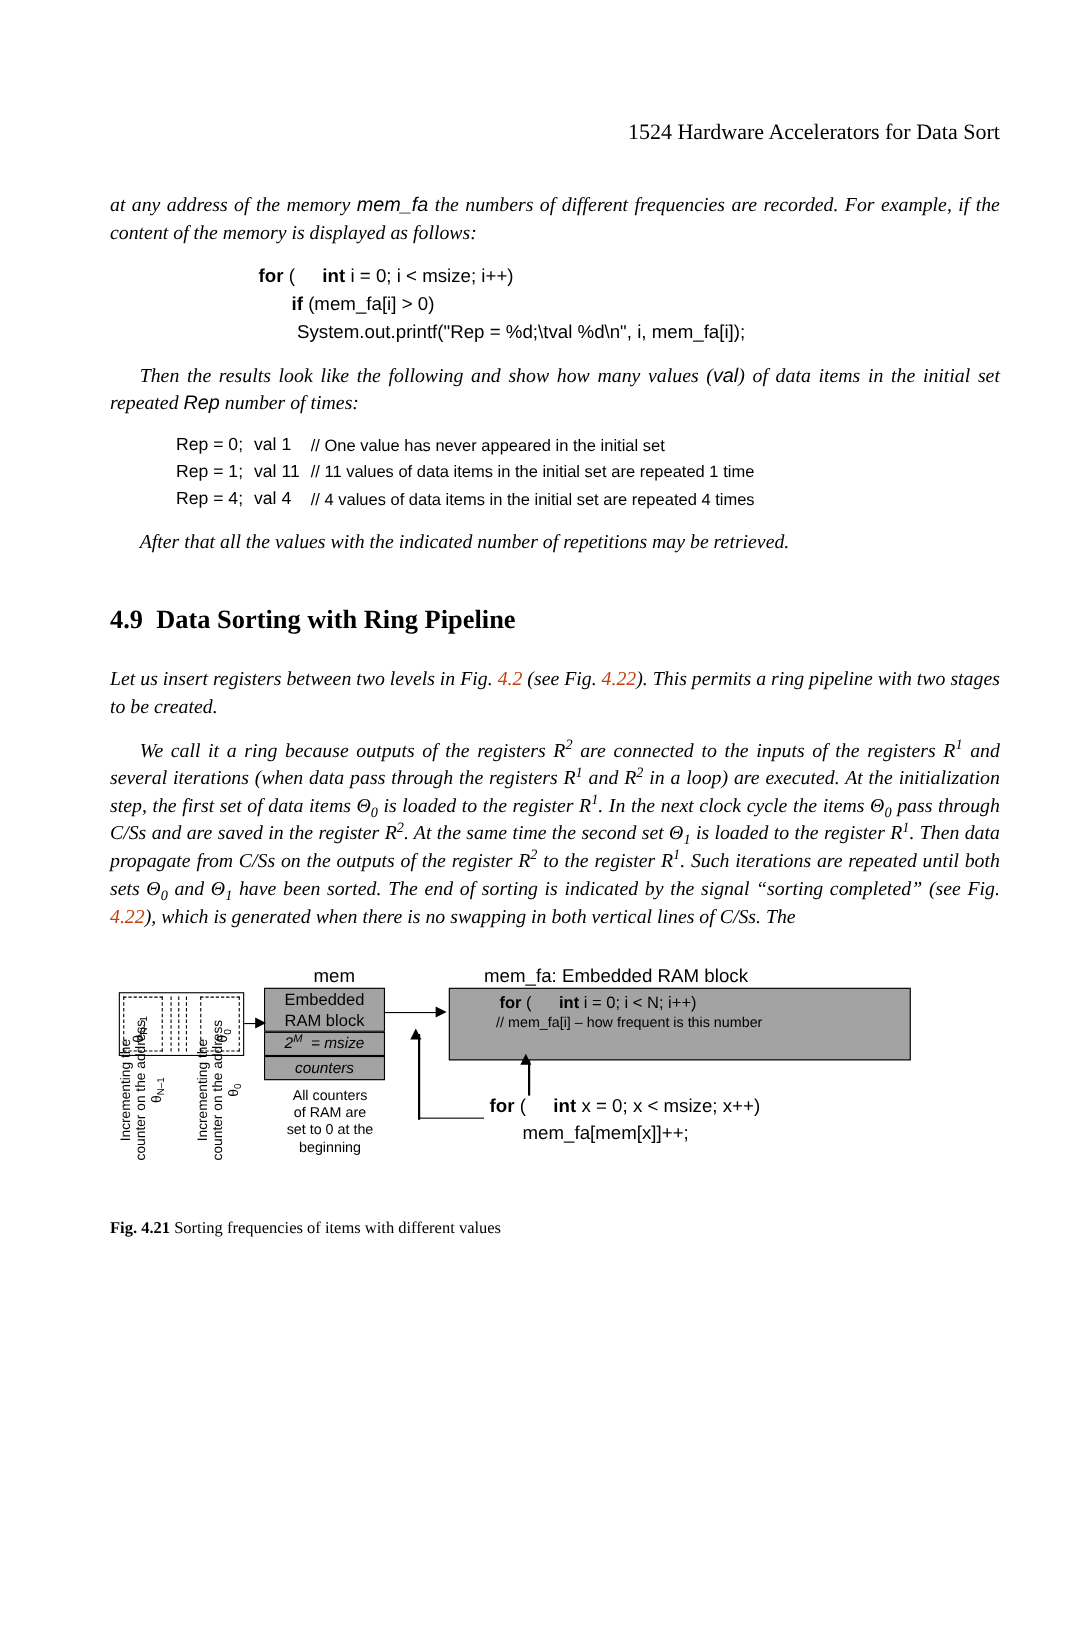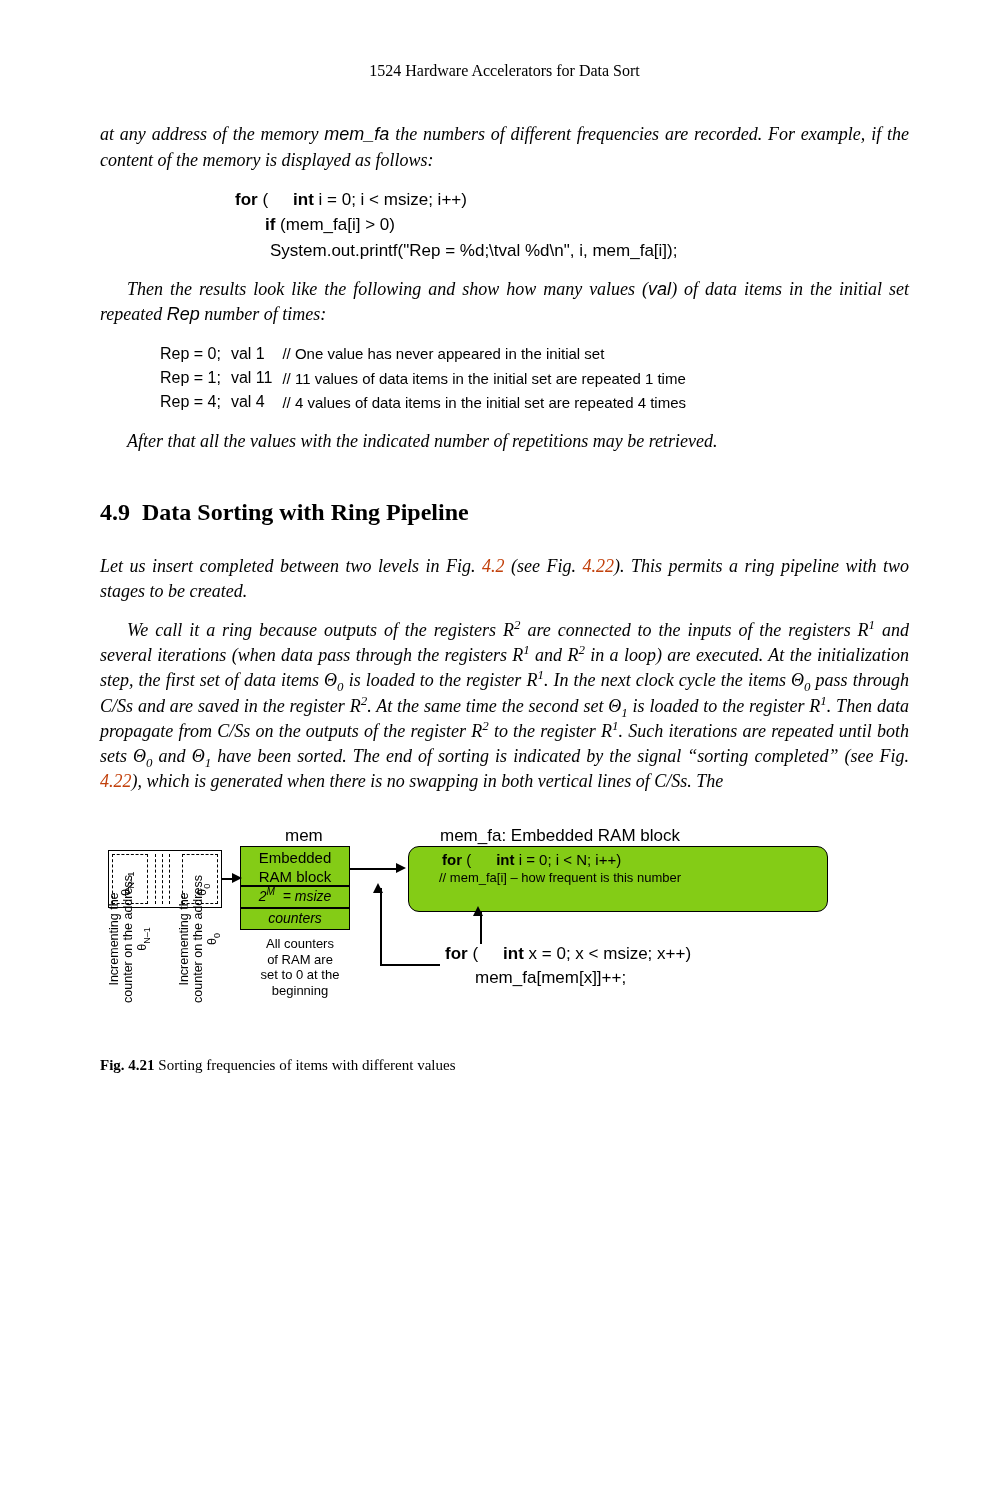--- a/index.html
+++ b/index.html
@@ -8,23 +8,24 @@
     line-height: 1.4;
     color: #000;
     background: #fff;
     margin: 0;
     padding: 60px 80px 60px 100px;
     width: 989px;
     box-sizing: border-box;
   }
   .header {
     display: flex;
-    justify-content: center;
-    font-size: 16px;
+    justify-content: flex-end;
+    font-size: 20px;
     margin-bottom: 40px;
+    margin-top: 46px;
   }
   .intro, .para {
     text-align: justify;
     margin: 0 0 14px 0;
     font-style: italic;
   }
   .para { text-indent: 1.5em; }
   .code-block {
     font-family: Arial, Helvetica, sans-serif;
     font-size: 17px;
@@ -72,21 +73,21 @@
     font-size: 12.5px;
     line-height: 1.1;
     width: 130px;
     text-align: center;
   }
   .box {
     position: absolute;
     border: 1.2px solid #000;
     text-align: center;
     font-size: 14px;
-    background: #84cc16;
+    background: #a3a3a3;
     line-height: 1.25;
     padding: 1px 2px;
     box-sizing: border-box;
   }
   .dashedbox {
     position: absolute;
     border: 1.5px dashed #000;
     box-sizing: border-box;
   }
   .txt { position: absolute; font-size: 15px; }
@@ -153,21 +154,21 @@
 </tbody>
   </table>
 
 <p class="para">After that all the values with the indicated number of repetitions may be retrieved.</p>
 
 <h2 class="section">
   <span>4.9</span>&nbsp;&nbsp;<span>Data Sorting with Ring Pipeline</span>
 </h2>
 
 <p class="intro">
-  <span>Let us insert completed between two levels in Fig. </span><span class="link">4.2</span><span> (see Fig. </span><span class="link">4.22</span><span>). This permits a ring pipeline with two stages to be created.</span>
+  <span>Let us insert registers between two levels in Fig. </span><span class="link">4.2</span><span> (see Fig. </span><span class="link">4.22</span><span>). This permits a ring pipeline with two stages to be created.</span>
 </p>
 
 <p class="para" style="text-align:justify;">
   We call it a ring because outputs of the registers R<sup>2</sup> are connected to the inputs of the registers R<sup>1</sup> and several iterations (when data pass through the registers R<sup>1</sup> and R<sup>2</sup> in a loop) are executed. At the initialization step, the first set of data items Θ<sub>0</sub> is loaded to the register R<sup>1</sup>. In the next clock cycle the items Θ<sub>0</sub> pass through C/Ss and are saved in the register R<sup>2</sup>. At the same time the second set Θ<sub>1</sub> is loaded to the register R<sup>1</sup>. Then data propagate from C/Ss on the outputs of the register R<sup>2</sup> to the register R<sup>1</sup>. Such iterations are repeated until both sets Θ<sub>0</sub> and Θ<sub>1</sub> have been sorted. The end of sorting is indicated by the signal “sorting completed” (see Fig. <span class="link">4.22</span><span>), which is generated when there is no swapping in both vertical lines of C/Ss. The</span>
 </p>
 
 <div class="figure">
 
   <div class="vlabel" style="left:8px; top:180px;">
     <span>Incrementing the counter on the address θ</span><sub>N–1</sub>
@@ -201,21 +202,21 @@
 
   <div class="arrowline" style="left:250px; top:44px; width:50px; height:1.5px;"></div>
   <div class="arrowhead-r" style="left:296px; top:39px;"></div>
 
   <div class="arrowline" style="left:280px; top:64px; width:1.5px; height:78px;"></div>
   <div class="arrowline" style="left:280px; top:140px; width:60px; height:1.5px;"></div>
   <div class="arrowhead-l" style="left:273px; top:59px; transform:rotate(90deg);"></div>
 
   <div class="txt" style="left:340px; top:0px; font-size:17px;">mem_fa: Embedded RAM block</div>
 
-  <div class="box" style="left:308px; top:22px; width:420px; height:66px; text-align:left; padding:4px 8px; font-size:15px;border-radius:11px;">
+  <div class="box" style="left:308px; top:22px; width:420px; height:66px; text-align:left; padding:4px 20px; font-size:15px;">
     <div><span class="bold">for</span><span> (</span><span class="bold">int</span><span> i = 0; i &lt; N; i++)</span></div>
     <div style="margin-left:22px; font-size:13px;">// mem_fa[i] – how frequent is this number</div>
   </div>
 
   <div class="txt" style="left:320px; top:118px; font-size:17px;">
     <div><span class="bold">for</span><span> (</span><span class="bold">int</span><span> x = 0; x &lt; msize; x++)</span></div>
     <div style="margin-left:55px;">mem_fa[mem[x]]++;</div>
   </div>
 
   <div class="arrowline" style="left:380px; top:88px; width:1.5px; height:32px;"></div>

